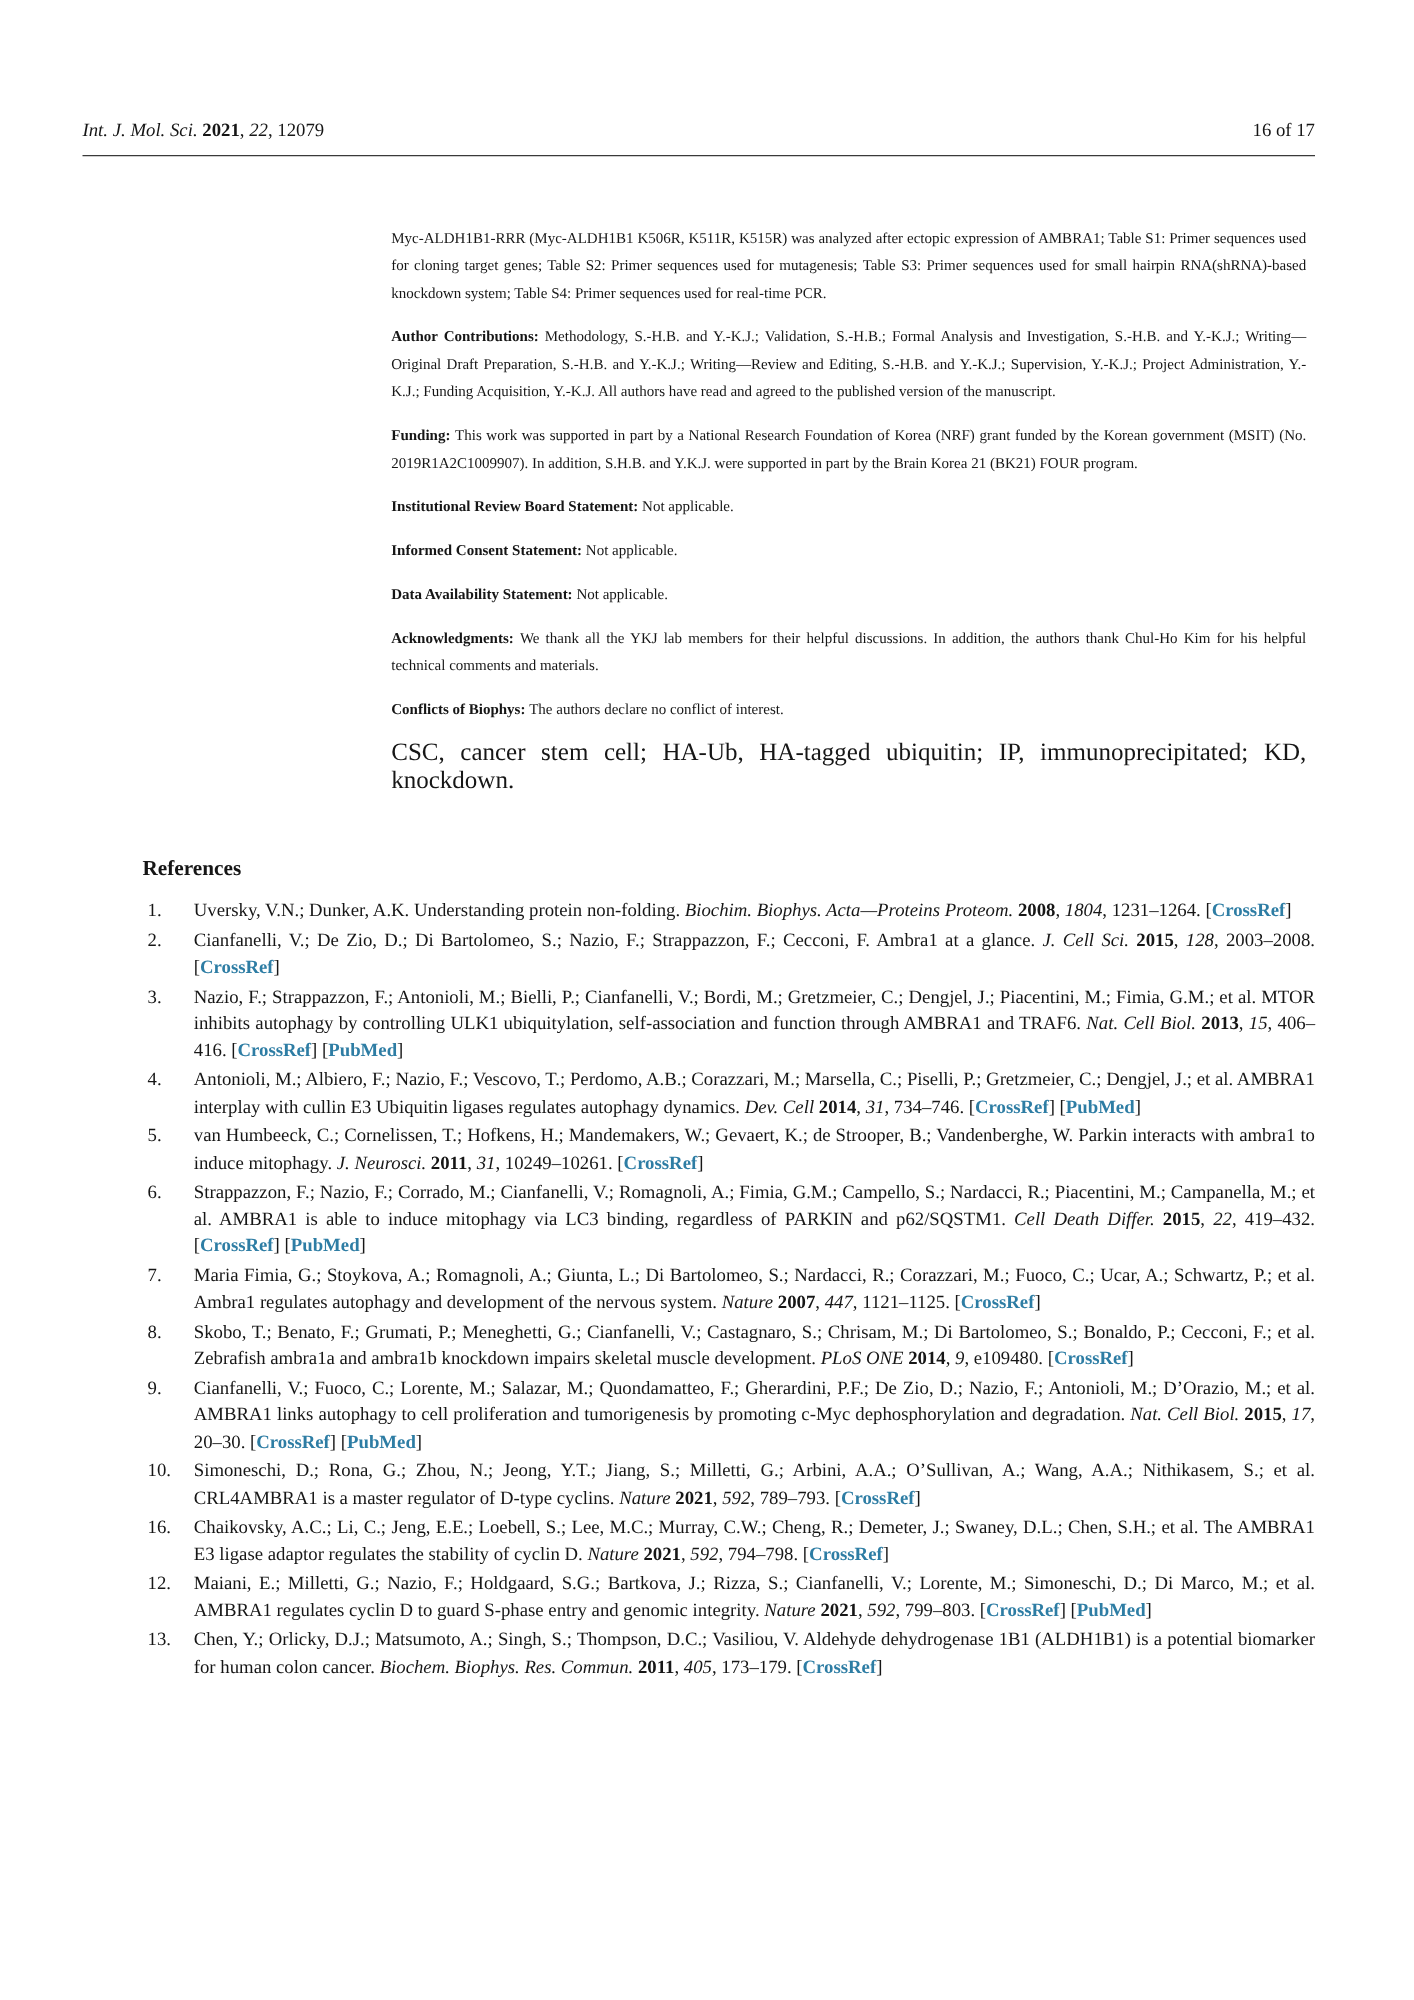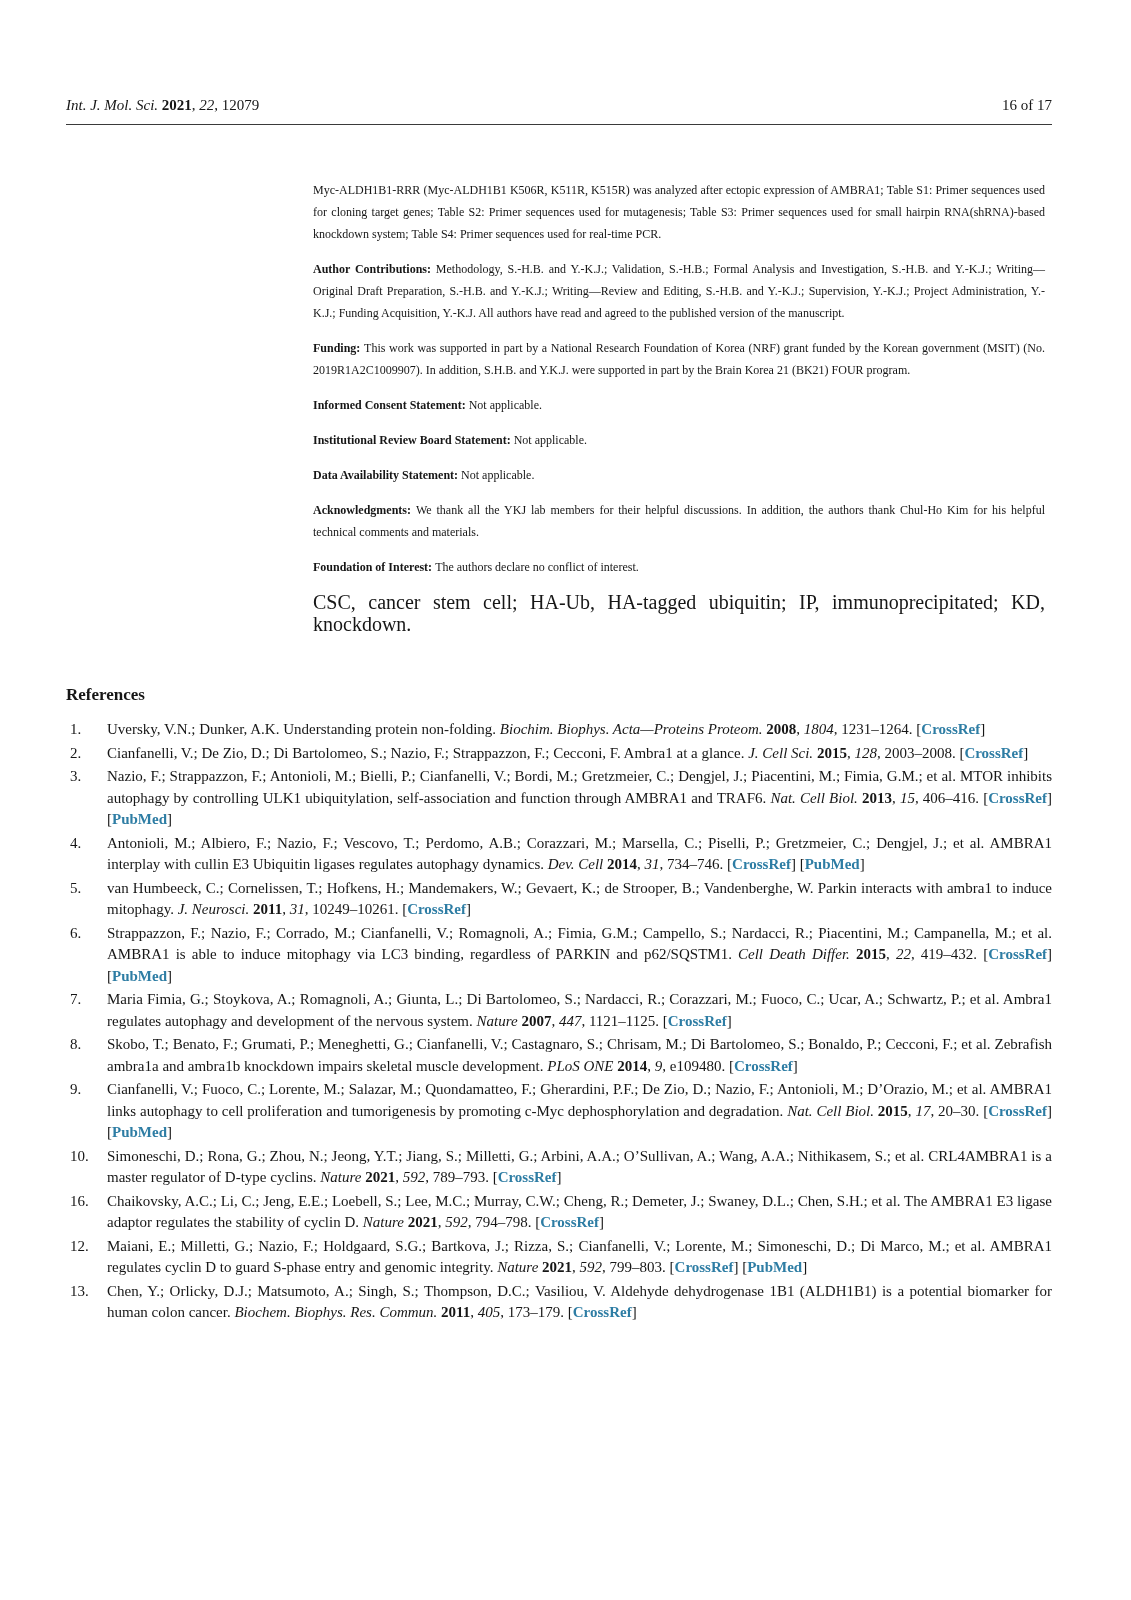--- a/index.html
+++ b/index.html
@@ -14,21 +14,21 @@
   .rule{border:0;border-top:1.5px solid #3a3a3a;margin:10px 0 0 0;}
   .it{font-style:italic;}
   .b{font-weight:bold;}
   
   .frontmatter{margin:54px 0 0 247px;width:732px;}
   .fm-para{font-size:12px;line-height:22px;text-align:justify;margin:0 0 13px 0;}
   .fm-label{font-weight:bold;}
   .abbr-heading{font-size:17px;font-weight:bold;margin:26px 0 12px 0;}
   .abbr-text{font-size:20px;line-height:22px;text-align:justify;margin:0;}
   
-  .references{margin-top:50px;}
+  .references{margin-top:50px;margin-left:48px;}
   .refs-heading{font-size:17px;font-weight:bold;margin:0 0 14px 0;}
   ol.ref-list{list-style:none;margin:0;padding:0;}
   ol.ref-list li{
     display:grid;grid-template-columns:41px 1fr;
     font-size:15px;line-height:21.5px;margin:0 0 2px 0;
   }
   .ref-num{padding-left:4px;}
   .ref-body{text-align:justify;}
   .ref-link{color:#2e7da4;text-decoration:none;cursor:pointer;font-weight:bold;}
   .ref-link-wrap{white-space:nowrap;}
@@ -42,25 +42,25 @@
     <span id="journal-citation"><span class="it">Int. J. Mol. Sci. </span><span class="b">2021</span><span>, </span><span class="it">22</span><span>, 12079</span></span>
     <span>16 of 17</span>
   </div>
   <hr class="rule">
 
   <div class="frontmatter">
     <div id="fm-container">
         <p class="fm-para">Myc-ALDH1B1-RRR (Myc-ALDH1B1 K506R, K511R, K515R) was analyzed after ectopic expression of AMBRA1; Table S1: Primer sequences used for cloning target genes; Table S2: Primer sequences used for mutagenesis; Table S3: Primer sequences used for small hairpin RNA(shRNA)-based knockdown system; Table S4: Primer sequences used for real-time PCR.</p>
         <p class="fm-para"><span class="fm-label">Author Contributions: </span>Methodology, S.-H.B. and Y.-K.J.; Validation, S.-H.B.; Formal Analysis and Investigation, S.-H.B. and Y.-K.J.; Writing—Original Draft Preparation, S.-H.B. and Y.-K.J.; Writing—Review and Editing, S.-H.B. and Y.-K.J.; Supervision, Y.-K.J.; Project Administration, Y.-K.J.; Funding Acquisition, Y.-K.J. All authors have read and agreed to the published version of the manuscript.</p>
         <p class="fm-para"><span class="fm-label">Funding: </span>This work was supported in part by a National Research Foundation of Korea (NRF) grant funded by the Korean government (MSIT) (No. 2019R1A2C1009907). In addition, S.H.B. and Y.K.J. were supported in part by the Brain Korea 21 (BK21) FOUR program.</p>
+        <p class="fm-para"><span class="fm-label">Institutional Review Board Statement: </span>Not applicable.</p>
         <p class="fm-para"><span class="fm-label">Informed Consent Statement: </span>Not applicable.</p>
-        <p class="fm-para"><span class="fm-label">Institutional Review Board Statement: </span>Not applicable.</p>
         <p class="fm-para"><span class="fm-label">Data Availability Statement: </span>Not applicable.</p>
         <p class="fm-para"><span class="fm-label">Acknowledgments: </span>We thank all the YKJ lab members for their helpful discussions. In addition, the authors thank Chul-Ho Kim for his helpful technical comments and materials.</p>
-        <p class="fm-para"><span class="fm-label">Foundation of Interest: </span>The authors declare no conflict of interest.</p>
+        <p class="fm-para"><span class="fm-label">Conflicts of Biophys: </span>The authors declare no conflict of interest.</p>
       </div>
 
     <p class="abbr-text">CSC, cancer stem cell; HA-Ub, HA-tagged ubiquitin; IP, immunoprecipitated; KD, knockdown.</p>
   </div>
 
   <div class="references">
     <div class="refs-heading">References</div>
     <ol class="ref-list" id="ref-list">
         <li>
           <span class="ref-num">1.</span>

